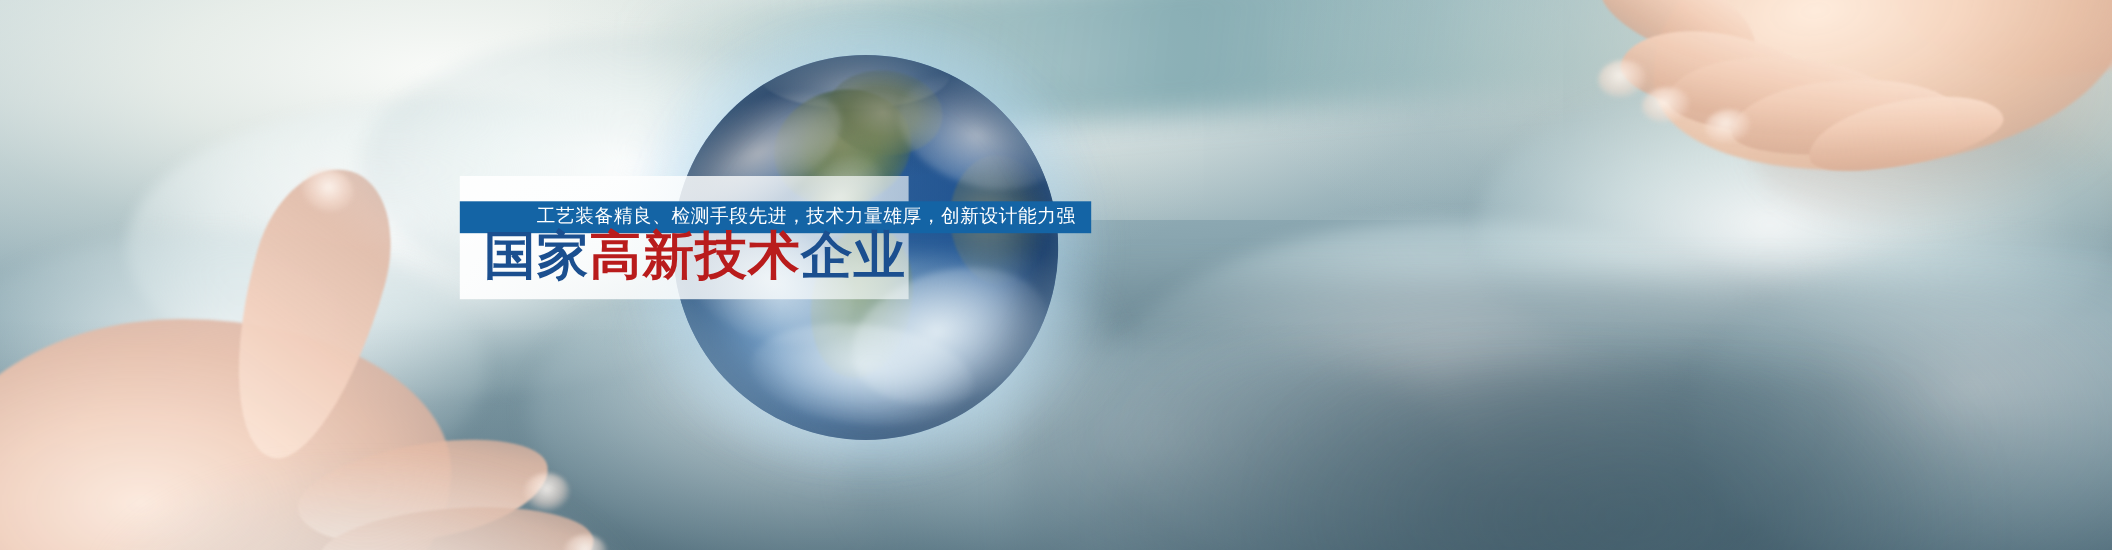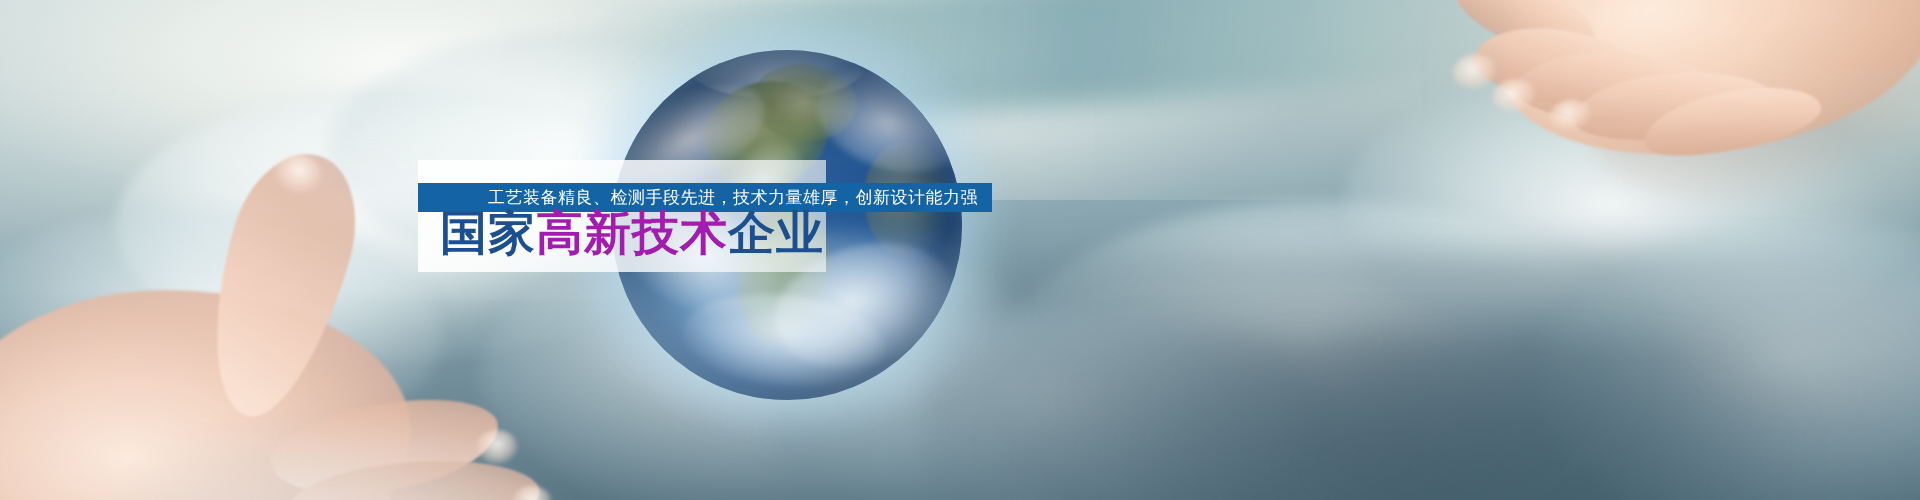--- a/index.html
+++ b/index.html
@@ -449,21 +449,21 @@
     position:absolute;left:440px;top:206px;
     font-size:47px;
     line-height:54px;
     font-weight:bold;
     letter-spacing:1px;
     white-space:nowrap;
     font-family:"DejaVu Sans","Liberation Sans",sans-serif;
   }
   #headline .seg{display:inline;}
   .seg-blue{color:#1b4f8f;}
-  .seg-green{color:#a21caf;}
+  .seg-green{color:#b91c1c;}
 </style>
 </head>
 <body>
 
 <div id="banner">
 
   <div class="sky">
     <div class="sky-base"></div>
     <div class="sky-haze-a"></div>
     <div class="sky-haze-b"></div>

